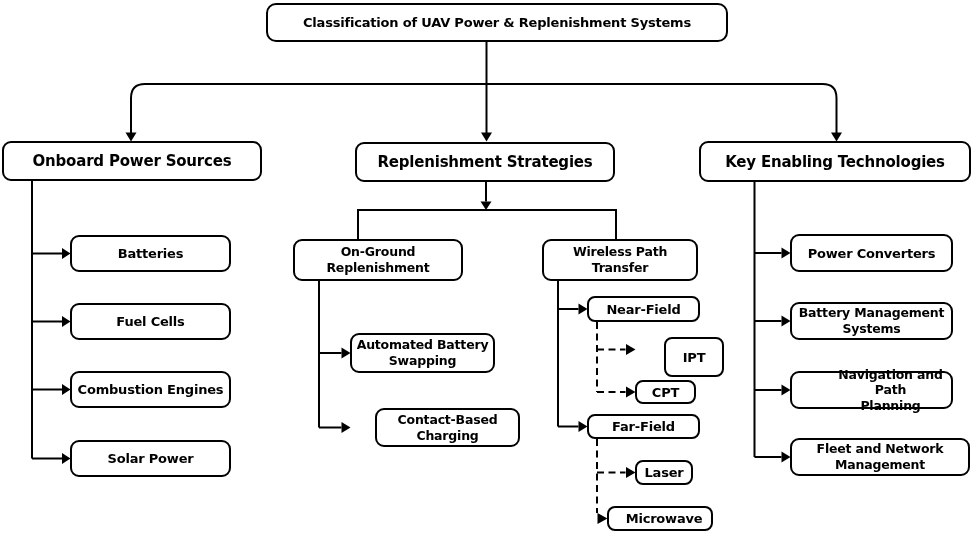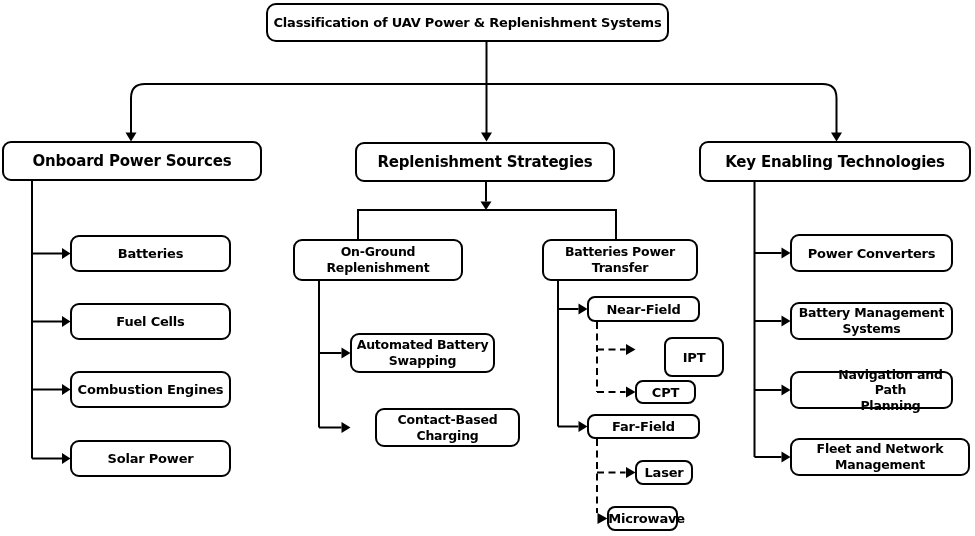--- a/index.html
+++ b/index.html
@@ -119,47 +119,47 @@
       <path d="M754.5 457 H781.5"></path>
     </g>
     <g fill="#000000" stroke="none">
       <polygon points="781.5,247.5 781.5,258.5 790.5,253"></polygon>
       <polygon points="781.5,315.5 781.5,326.5 790.5,321"></polygon>
       <polygon points="781.5,384.5 781.5,395.5 790.5,390"></polygon>
       <polygon points="781.5,451.5 781.5,462.5 790.5,457"></polygon>
     </g>
   </svg>
 
-  <div class="node title" style="left:266px; top:3px; width:403px; height:39px;">Classification of UAV Power &amp; Replenishment Systems</div>
+  <div class="node title" style="left:266px; top:3px; width:462px; height:39px;">Classification of UAV Power &amp; Replenishment Systems</div>
 
   <div class="node hd" style="left:2px; top:141px; width:260px; height:40px;">Onboard Power Sources</div>
   <div class="node hd" style="left:355px; top:142px; width:260px; height:40px;">Replenishment Strategies</div>
   <div class="node hd" style="left:699px; top:141px; width:272px; height:41px;">Key Enabling Technologies</div>
 
   <div class="node one" style="left:70px; top:235px; width:161px; height:37px;">Batteries</div>
   <div class="node one" style="left:70px; top:303px; width:161px; height:37px;">Fuel Cells</div>
   <div class="node one" style="left:70px; top:371px; width:161px; height:37px;">Combustion Engines</div>
   <div class="node one" style="left:70px; top:440px; width:161px; height:37px;">Solar Power</div>
 
   <div class="node two" style="left:293px; top:239px; width:170px; height:42px;">On-Ground
 Replenishment</div>
-  <div class="node two" style="left:542px; top:239px; width:156px; height:42px;">Batteries Power
+  <div class="node two" style="left:542px; top:239px; width:156px; height:42px;">Wireless Path
 Transfer</div>
 
   <div class="node two" style="left:350px; top:333px; width:145px; height:40px;">Automated Battery
 Swapping</div>
   <div class="node two" style="left:350px; top:408px; width:145px; height:39px;margin-left:25px;">Contact-Based
 Charging</div>
 
   <div class="node sm" style="left:587px; top:296px; width:113px; height:26px;">Near-Field</div>
   <div class="node sm" style="left:664px; top:337px; width:60px; height:40px;">IPT</div>
   <div class="node sm" style="left:635px; top:380px; width:61px; height:24px;text-align:right;">CPT</div>
   <div class="node sm" style="left:587px; top:414px; width:113px; height:25px;">Far-Field</div>
   <div class="node sm" style="left:635px; top:460px; width:58px; height:25px;">Laser</div>
-  <div class="node sm" style="left:607px; top:506px; width:71px; height:25px;padding-left:8px;">Microwave</div>
+  <div class="node sm" style="left:607px; top:506px; width:106px; height:25px;padding-left:8px;">Microwave</div>
 
   <div class="node one" style="left:790px; top:234px; width:163px; height:38px;">Power Converters</div>
   <div class="node two" style="left:790px; top:302px; width:163px; height:38px;">Battery Management
 Systems</div>
   <div class="node two" style="left:790px; top:371px; width:163px; height:38px;padding-left:38px;">Navigation and Path
 Planning</div>
   <div class="node two" style="left:790px; top:438px; width:180px; height:38px;">Fleet and Network
 Management</div>
 
 </div>

